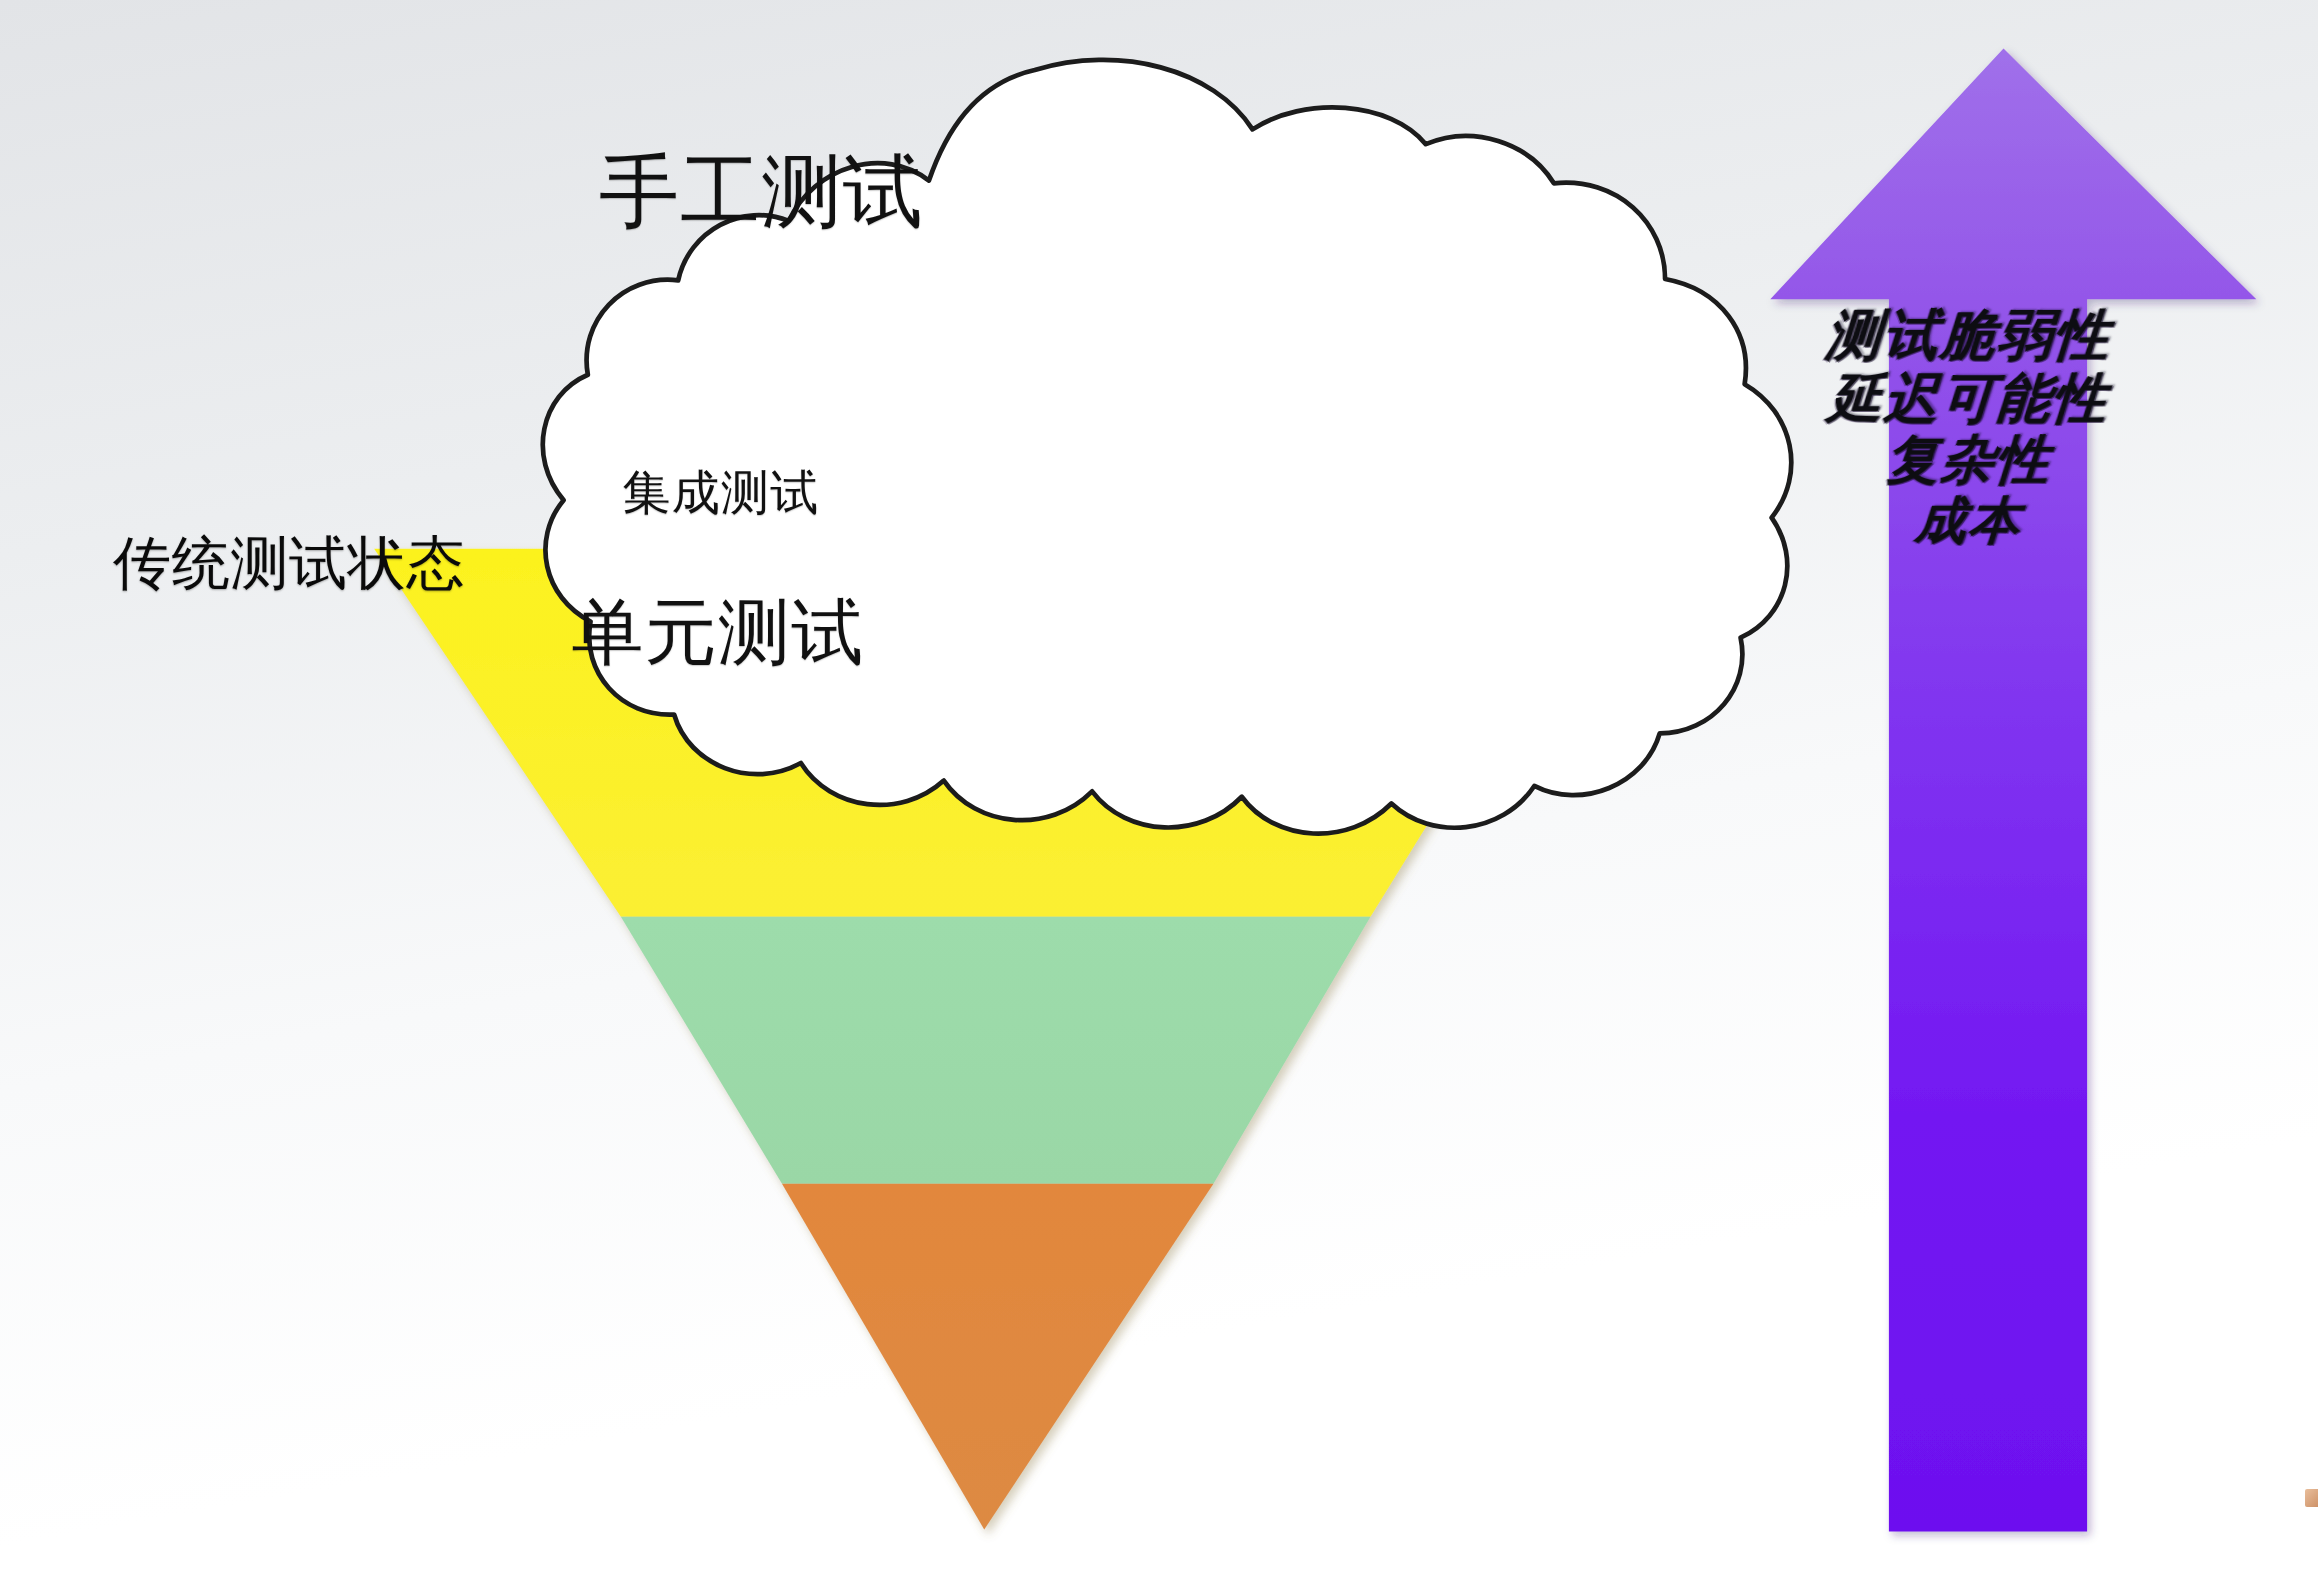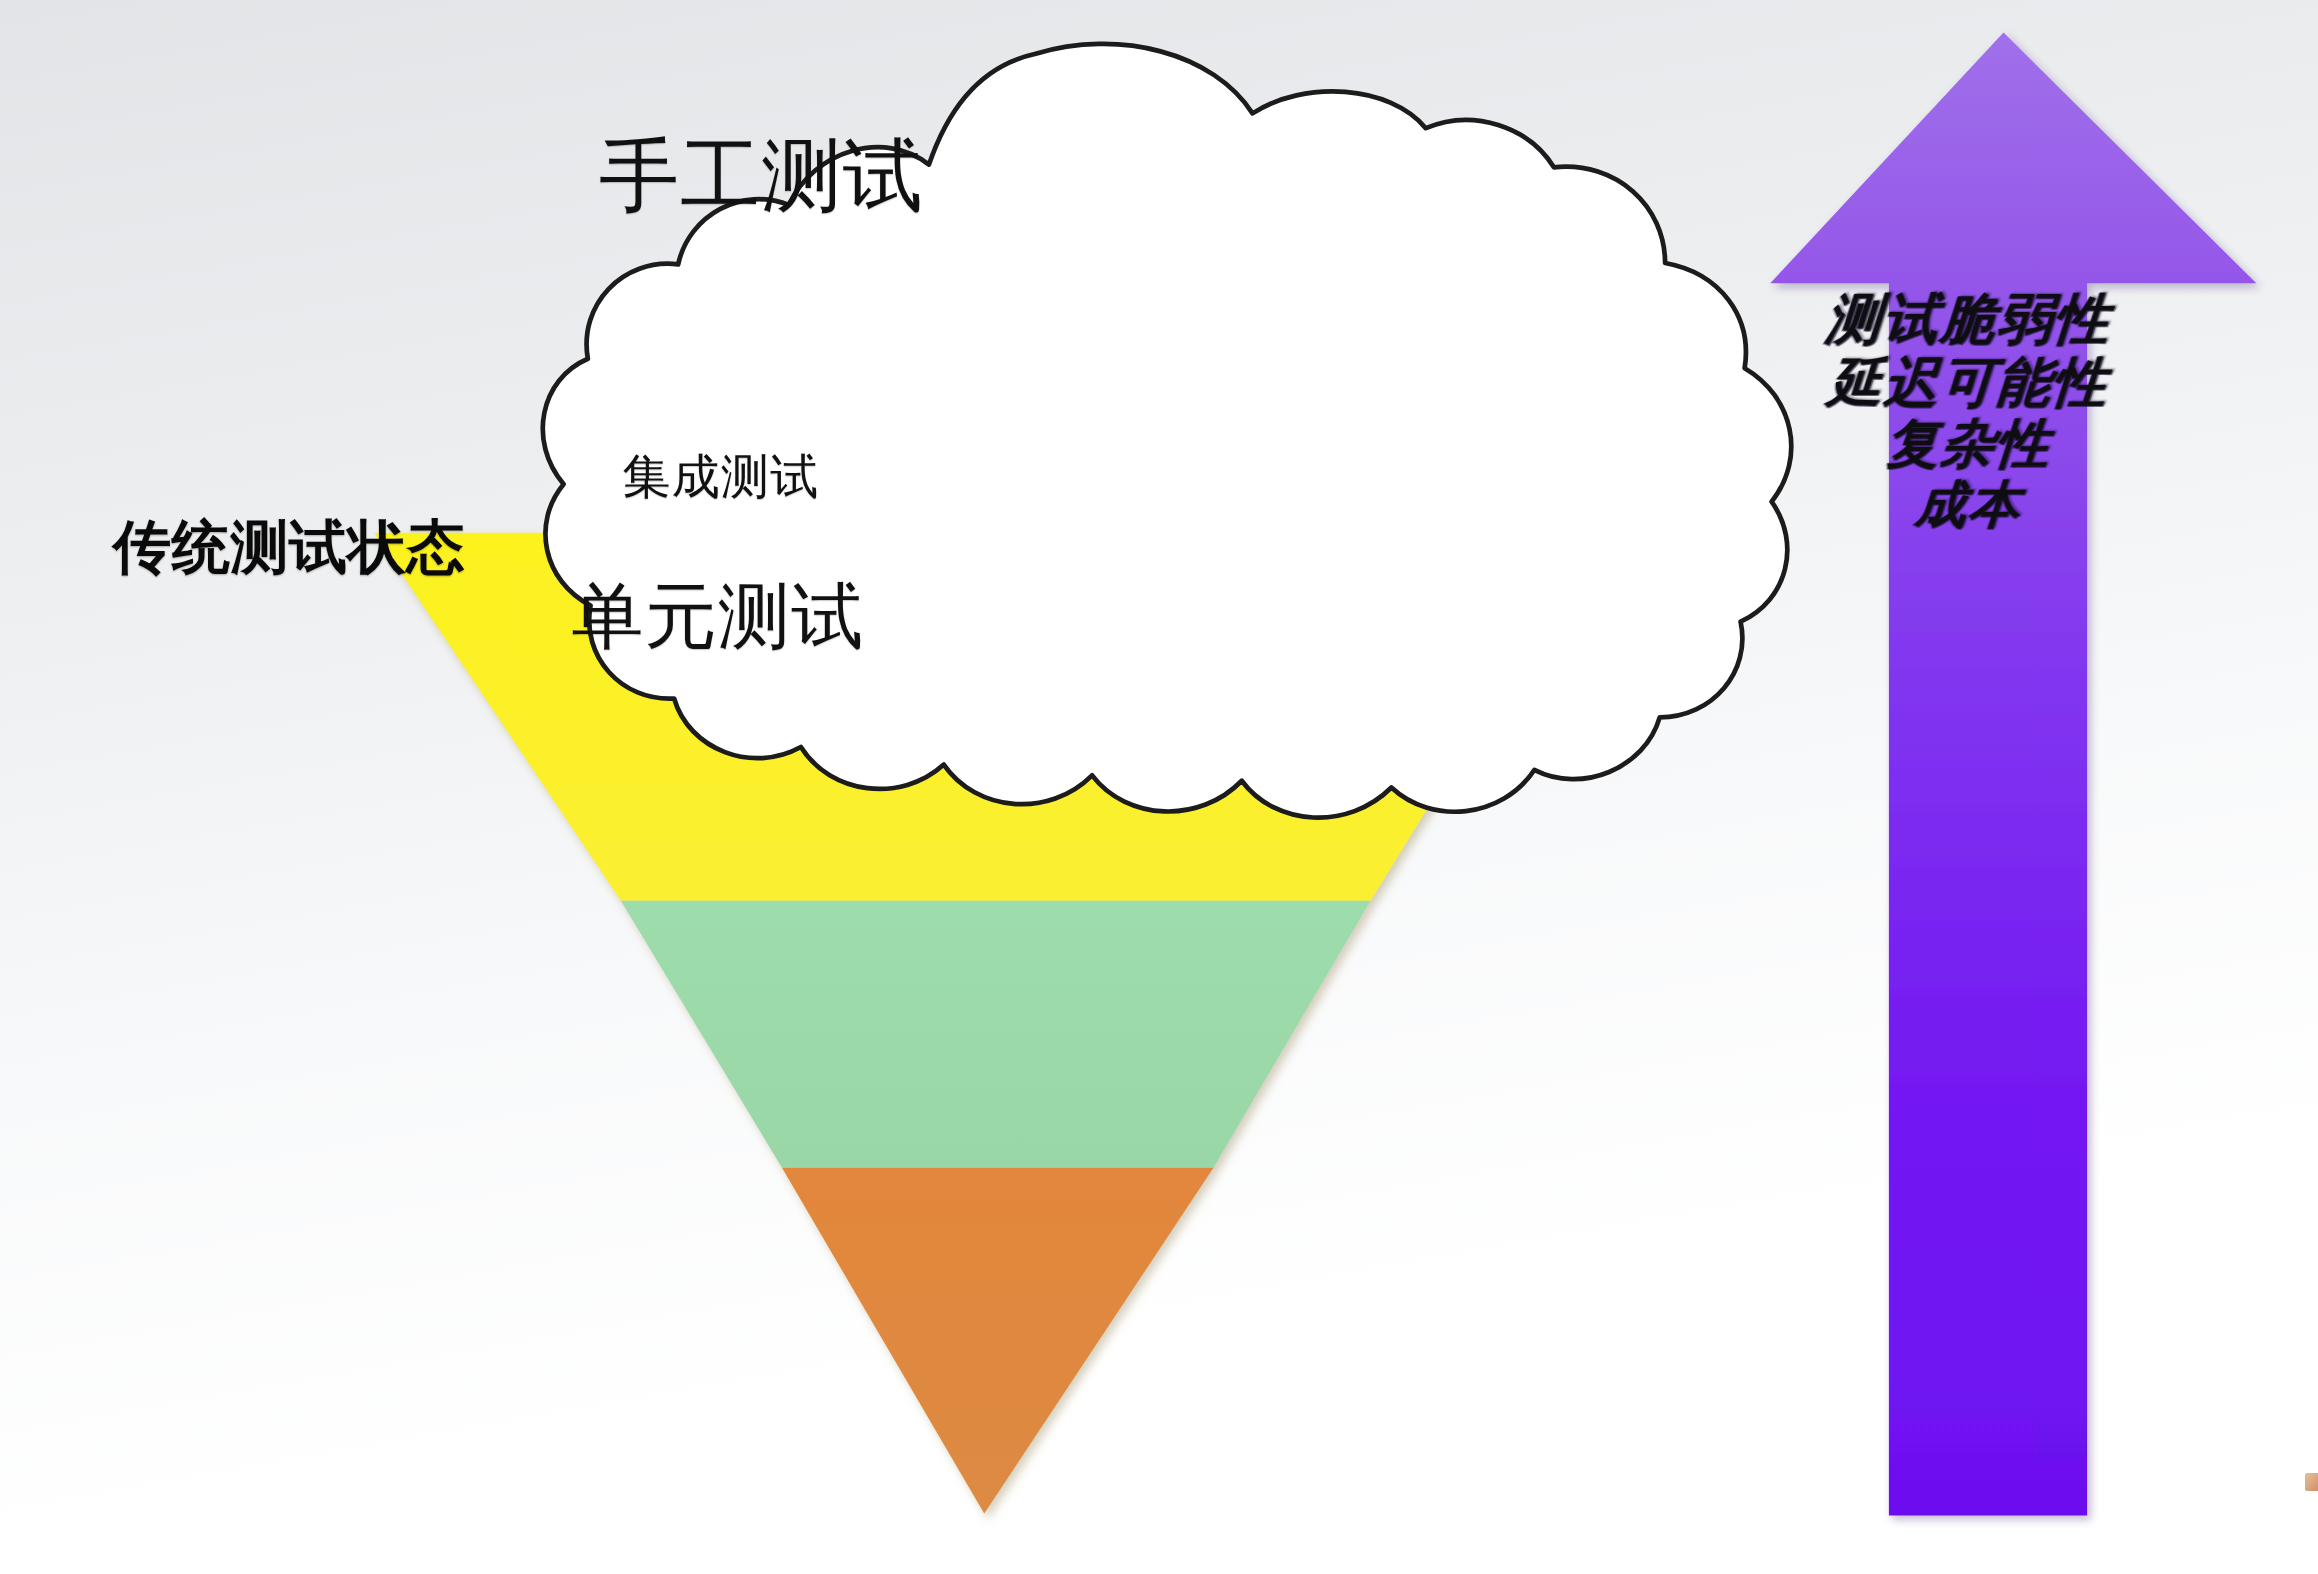--- a/index.html
+++ b/index.html
@@ -2,21 +2,21 @@
 <html style="font-size:10.8px"><head>
 <meta charset="utf-8">
 <style>
   html,body{margin:0;padding:0;}
   body{
     width:2319px;height:1575px;overflow:hidden;
     font-family:"Liberation Sans","DejaVu Sans",sans-serif;
     background:linear-gradient(170deg,#e2e4e7 0%,#eceef0 28%,#f8f9fa 55%,#ffffff 78%,#ffffff 100%);
     position:relative;
   }
-  #stage{position:absolute;inset:0;}
+  #stage{position:absolute;inset:0;margin-top:16px;}
   .svgroot{position:absolute;left:0;top:0;width:2319px;height:1575px;}
 
   .lbl{
     position:absolute;
     color:#111111;
     font-weight:400;
     white-space:nowrap;
     letter-spacing:1.3px;
     text-shadow:0 1.3px 1.3px rgba(0,0,0,0.22);
   }
@@ -31,21 +31,21 @@
   #lbl-integration{
     left:0;top:445px;width:1442px;text-align:center;
     font-size:48px;
   }
   #lbl-unit{
     left:0;top:569px;width:1436px;text-align:center;
     font-size:72px;
   }
   #lbl-legacy{
     left:113px;top:509px;
-    font-size:58px;font-weight:bold;letter-spacing:0.7px;
+    font-size:58px;font-weight:normal;letter-spacing:0.7px;
     color:#0a0a0a;
     text-shadow:0 1.3px 2px rgba(0,0,0,0.30);
   }
 
   
   #arrow-text{
     position:absolute;
     left:1692px;top:290px;width:553px;
     text-align:center;
   }

